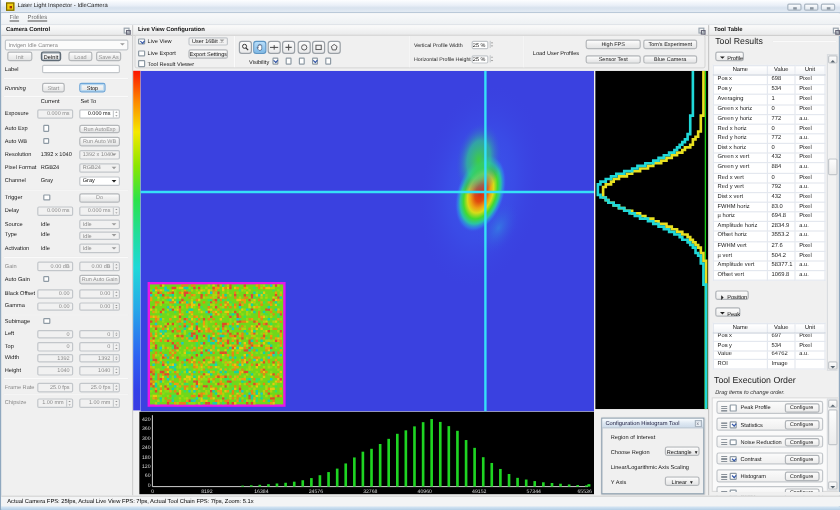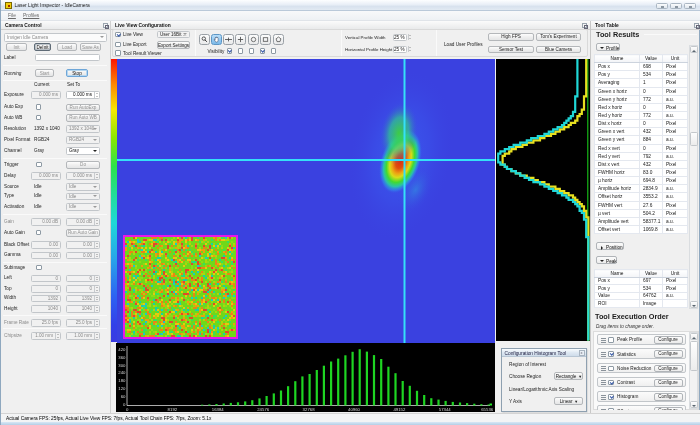--- a/index.html
+++ b/index.html
@@ -379,21 +379,21 @@
       <div class="abs" style="left:2.5px;top:1.5px;font-size:4.8px;color:#224;white-space:nowrap;">Configuration Histogram Tool</div>
       <div class="abs" style="right:1.5px;top:1px;width:6px;height:5.5px;border:1px solid #a8b4c0;background:#e8eef4;font-size:4px;line-height:4px;text-align:center;color:#667;">x</div>
       <div class="lbl" style="left:7px;top:13px;">Region of Interest</div>
       <div class="lbl" style="left:7px;top:24.5px;">Choose Region</div>
       <div class="btn en" style="left:52px;top:22.5px;width:29px;height:8.5px;line-height:7.5px;">Rectangle&nbsp;&nbsp;▾</div>
       <div class="lbl" style="left:7px;top:38px;">Linear/Logarithmic Axis Scaling</div>
       <div class="lbl" style="left:7px;top:49.5px;">Y Axis</div>
       <div class="btn en" style="left:52px;top:47.5px;width:29px;height:8.5px;line-height:7.5px;">Linear&nbsp;&nbsp;▾</div>
     </div>
     <div class="abs" style="left:0;top:0;">
-      <div class="lbl" style="left:595px;top:30px;font-size:7.3px;font-weight:700;">Tool Results</div>
+      <div class="lbl" style="left:595px;top:30px;font-size:7.3px;font-weight:400;">Tool Results</div>
       <div class="sep" style="left:643px;top:34px;width:53px;"></div>
       <div class="secbtn open" style="left:595px;top:43px;width:24px;">Profile</div>
       <table class="tt abs" style="left:593px;top:54px;width:93px;">
         <tbody>
           <tr class="hd">
             <td style="width:45px;height:8.15px;">Name</td>
             <td style="width:23px;">Value</td>
             <td style="width:25px;">Unit</td>
           </tr>
           <tr>
@@ -535,21 +535,21 @@
             <td>64762</td>
             <td>a.u.</td>
           </tr>
           <tr>
             <td style="height:7.55px;">ROI</td>
             <td>Image</td>
             <td></td>
           </tr>
         </tbody>
       </table>
-      <div class="lbl" style="left:594px;top:312px;font-size:7.3px;font-weight:700;">Tool Execution Order</div>
+      <div class="lbl" style="left:594px;top:312px;font-size:7.3px;font-weight:400;">Tool Execution Order</div>
       <div class="lbl ital" style="left:595px;top:323.5px;font-size:4.7px;color:#333;">Drag items to change order.</div>
       <div class="abs" style="left:592px;top:331px;width:106px;height:79px;background:#fafafa;border:1px solid #dcdcdc;"></div>
       <div class="exitem" style="top:334.0px;">
         <div class="grip"></div>
         <div class="cb" style="left:10px;top:2px;"></div>
         <div class="lbl" style="left:19px;top:2.3px;">Peak Profile</div>
         <div class="cfg">Configure</div>
       </div>
       <div class="exitem" style="top:348.25px;">
         <div class="grip"></div>

